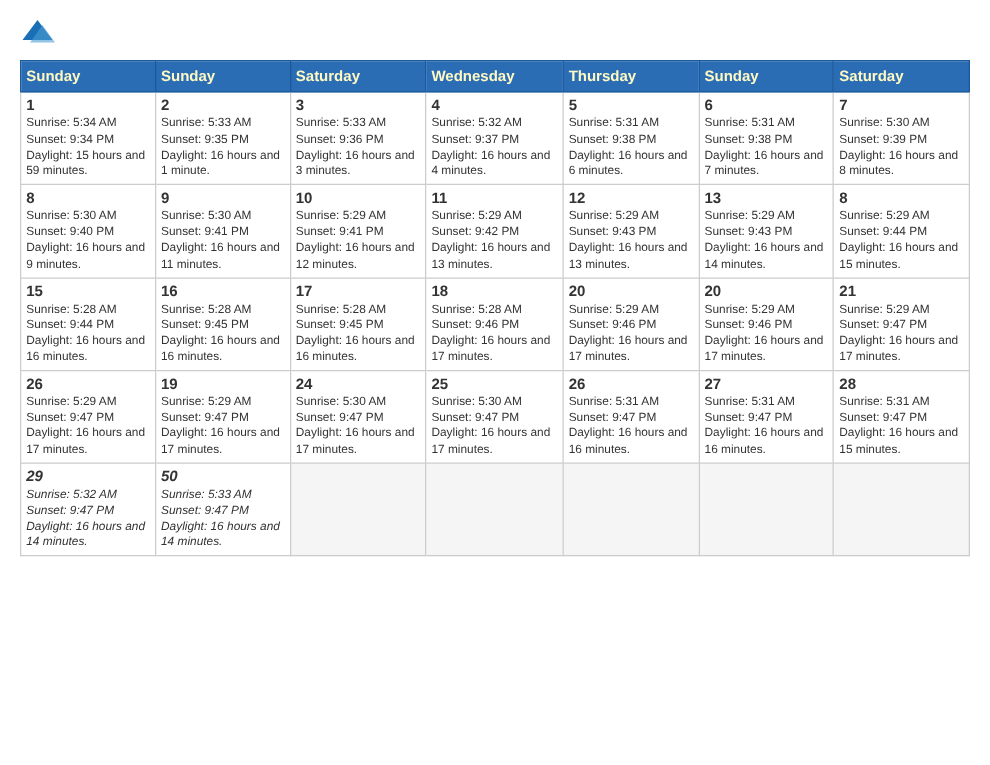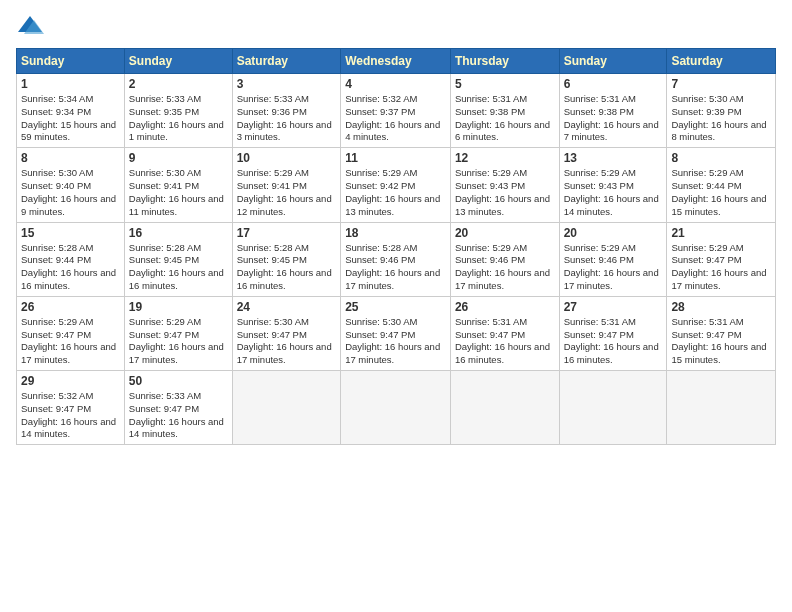--- a/index.html
+++ b/index.html
@@ -90,20 +90,21 @@
       display: block;
       margin-bottom: 2px;
     }
     .day-info {
       font-size: 9.5px;
       color: #333;
       line-height: 1.35;
     }
     .last-row td {
       min-height: 60px;
+      font-style: italic;
     }
   </style>
 </head>
 <body>
 
 <div class="page">
   <div class="header">
     <div class="logo">
       <svg class="logo-icon" viewBox="0 0 28 28">
         <polygon points="14,4 26,20 2,20" fill="#1a6eb5"></polygon>

